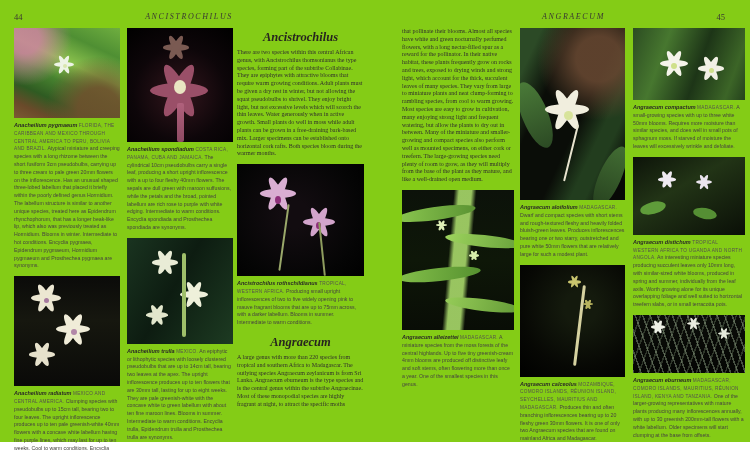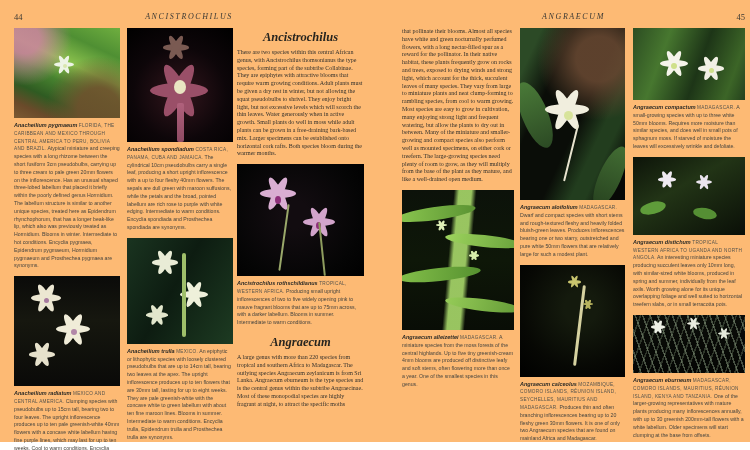--- a/index.html
+++ b/index.html
@@ -1,24 +1,24 @@
 <!DOCTYPE html>
 <html><head>
 <meta charset="utf-8">
 <style>
   html,body{margin:0;padding:0;}
   body{width:750px;height:450px;background:#ffffff;font-family:"Liberation Serif",serif;color:#32302c;overflow:hidden;}
-  .spread{position:relative;width:750px;height:442px;background:#fdba74;}
+  .spread{position:relative;width:750px;height:442px;background:#84cc16;}
   .page{position:absolute;top:10px;height:436px;}
   .page-left{left:14px;width:350px;}
   .page-right{left:402px;width:343px;}
   .pagehead{position:relative;height:16px;font-style:italic;font-size:8px;letter-spacing:1.6px;color:#3a3833;}
   .runhead{position:absolute;left:0;right:0;text-align:center;top:2px;}
   .pagenum{position:absolute;top:2px;font-style:normal;letter-spacing:0;font-size:8.5px;color:#3a3833;}
-  .pagenum.pl{left:0;} .pagenum.pr{right:0;margin-left:24px;}
+  .pagenum.pl{left:0;} .pagenum.pr{right:20px;margin-left:24px;}
   .cols{position:absolute;top:18px;left:0;right:0;display:flex;}
   .page-left .col1{width:106px;margin-right:7px;}
   .page-left .col2{width:106px;margin-right:4px;}
   .page-left .col3{width:127px;}
   .page-right .col4{width:112px;margin-right:6px;}
   .page-right .col5{width:105px;margin-right:8px;}
   .page-right .col6{width:112px;}
   figure{margin:0;}
   .photo{position:relative;width:100%;overflow:hidden;display:block;}
   .cap{display:block;font-family:"Liberation Sans",sans-serif;font-size:5.2px;line-height:7.8px;color:#47453f;margin:4px 0 6px 0;text-align:left;}

